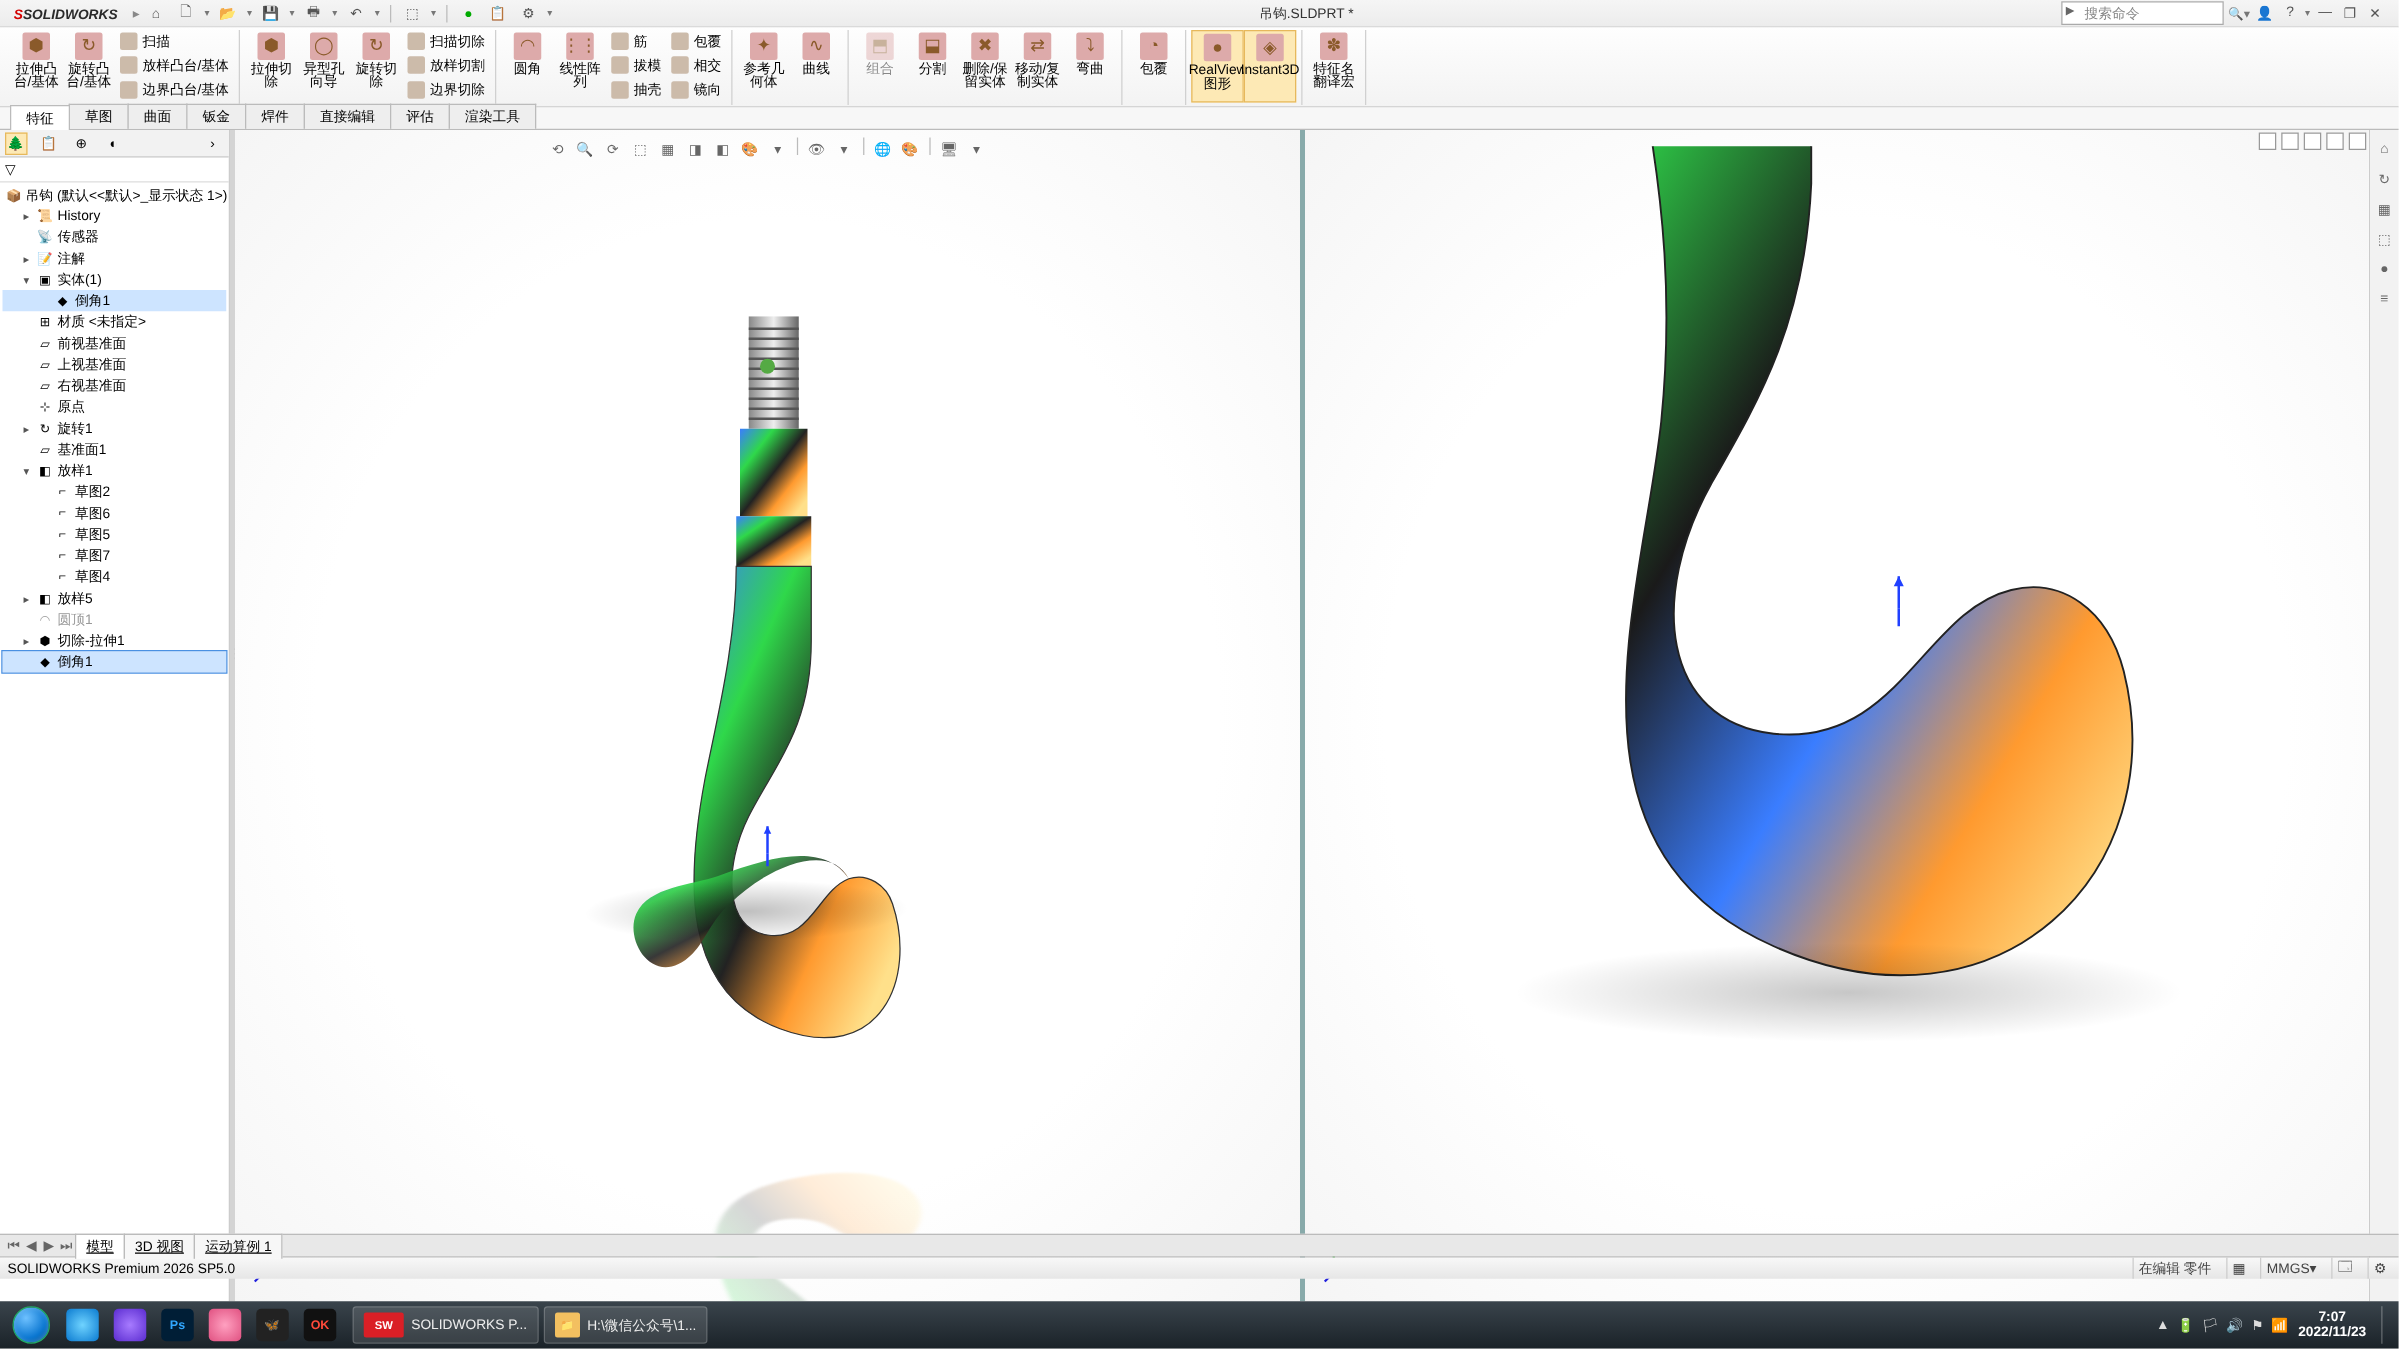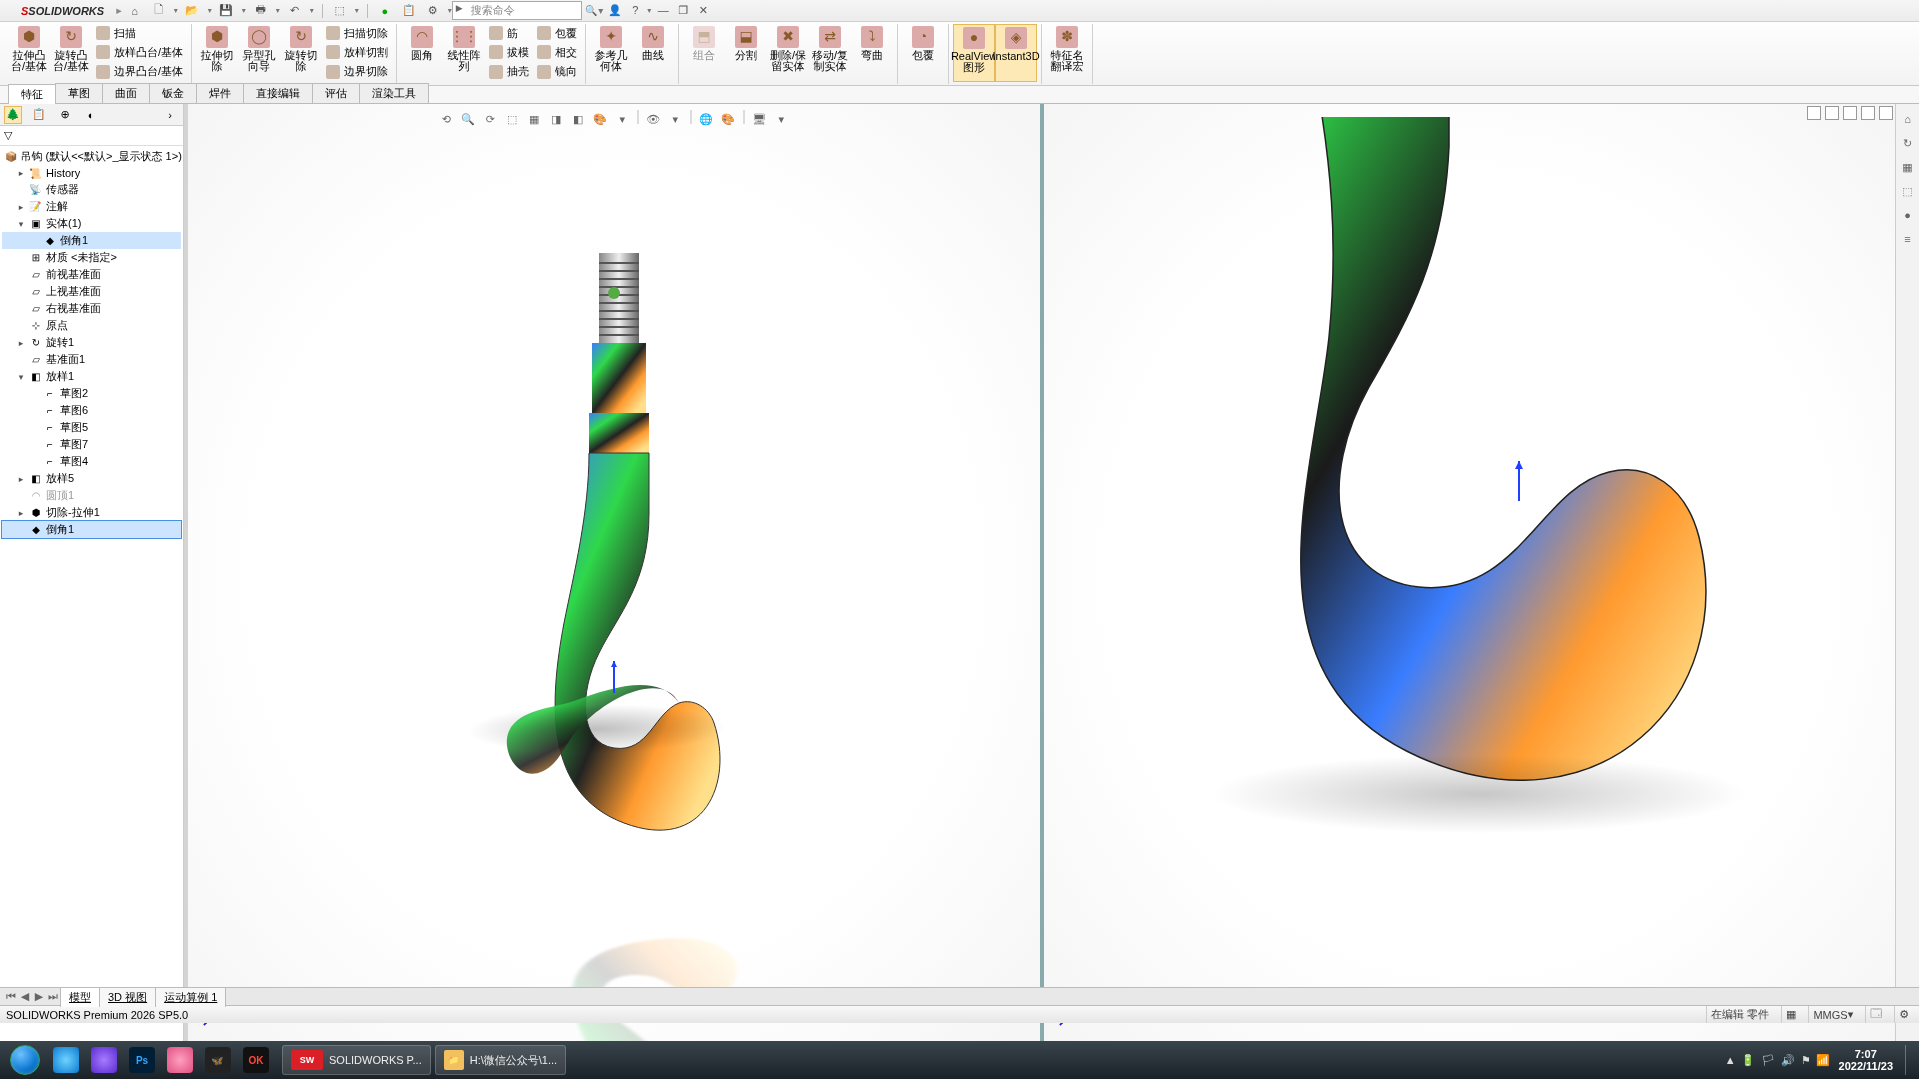--- a/index.html
+++ b/index.html
@@ -1,19 +1,19 @@
 <!DOCTYPE html>
 <html><head>
 <meta charset="utf-8">
 <style>
 * { margin: 0; padding: 0; box-sizing: border-box; font-family: "Microsoft YaHei", Arial, sans-serif; font-size: 11px; user-select: none; }
 body { width: 1919px; height: 1079px; background: #fff; position: relative; overflow: hidden; }
 
 
-.title-bar { height: 22px; background: linear-gradient(#f5f5f5,#ececec); display: flex; align-items: center; border-bottom: 1px solid #d0d0d0; padding: 0 21px; }
+.title-bar { height: 22px; background: linear-gradient(#f5f5f5,#ececec); display: flex; align-items: center; border-bottom: 1px solid #d0d0d0; padding: 0 11px; }
 .logo { color: #d30000; font-weight: bold; font-style: italic; font-size: 13px; margin-right: 8px; }
 .logo span { color: #2a2a2a; }
 .qat { display: flex; align-items: center; gap: 6px; }
 .qat-btn { width: 18px; height: 18px; display: flex; align-items: center; justify-content: center; color: #555; cursor: pointer; }
 .qat-sep { width: 1px; height: 14px; background: #bbb; margin: 0 2px; }
 .title-center { flex: 1; text-align: center; color: #333; }
 .title-right { display: flex; align-items: center; gap: 4px; }
 .search-cmd { border: 1px solid #aaa; padding: 1px 22px 1px 18px; width: 130px; color: #888; background: #fff; position: relative; }
 .search-cmd::before { content: "▶"; position: absolute; left: 3px; color: #666; font-size: 9px; }
 .win-btn { width: 16px; height: 14px; color: #555; cursor: pointer; text-align: center; }
@@ -112,20 +112,21 @@
       <span style="font-size:8px;color:#777">▾</span>
     <span class="qat-sep"></span>
     <span class="qat-btn">⬚</span>
       <span style="font-size:8px;color:#777">▾</span>
     <span class="qat-sep"></span>
     <span class="qat-btn" style="color:#0a0">●</span>
     <span class="qat-btn">📋</span>
     <span class="qat-btn">⚙</span>
       <span style="font-size:8px;color:#777">▾</span>
   </div>
+  <div class="title-center">吊钩.SLDPRT *</div>
   <div class="title-right">
     <div class="search-cmd">搜索命令</div>
     <span style="font-size:10px;color:#777">🔍▾</span>
     <span class="win-btn">👤</span>
     <span class="win-btn">?</span>
       <span style="font-size:8px;color:#777">▾</span>
     <span class="win-btn">—</span>
     <span class="win-btn">❐</span>
     <span class="win-btn">✕</span>
   </div>

